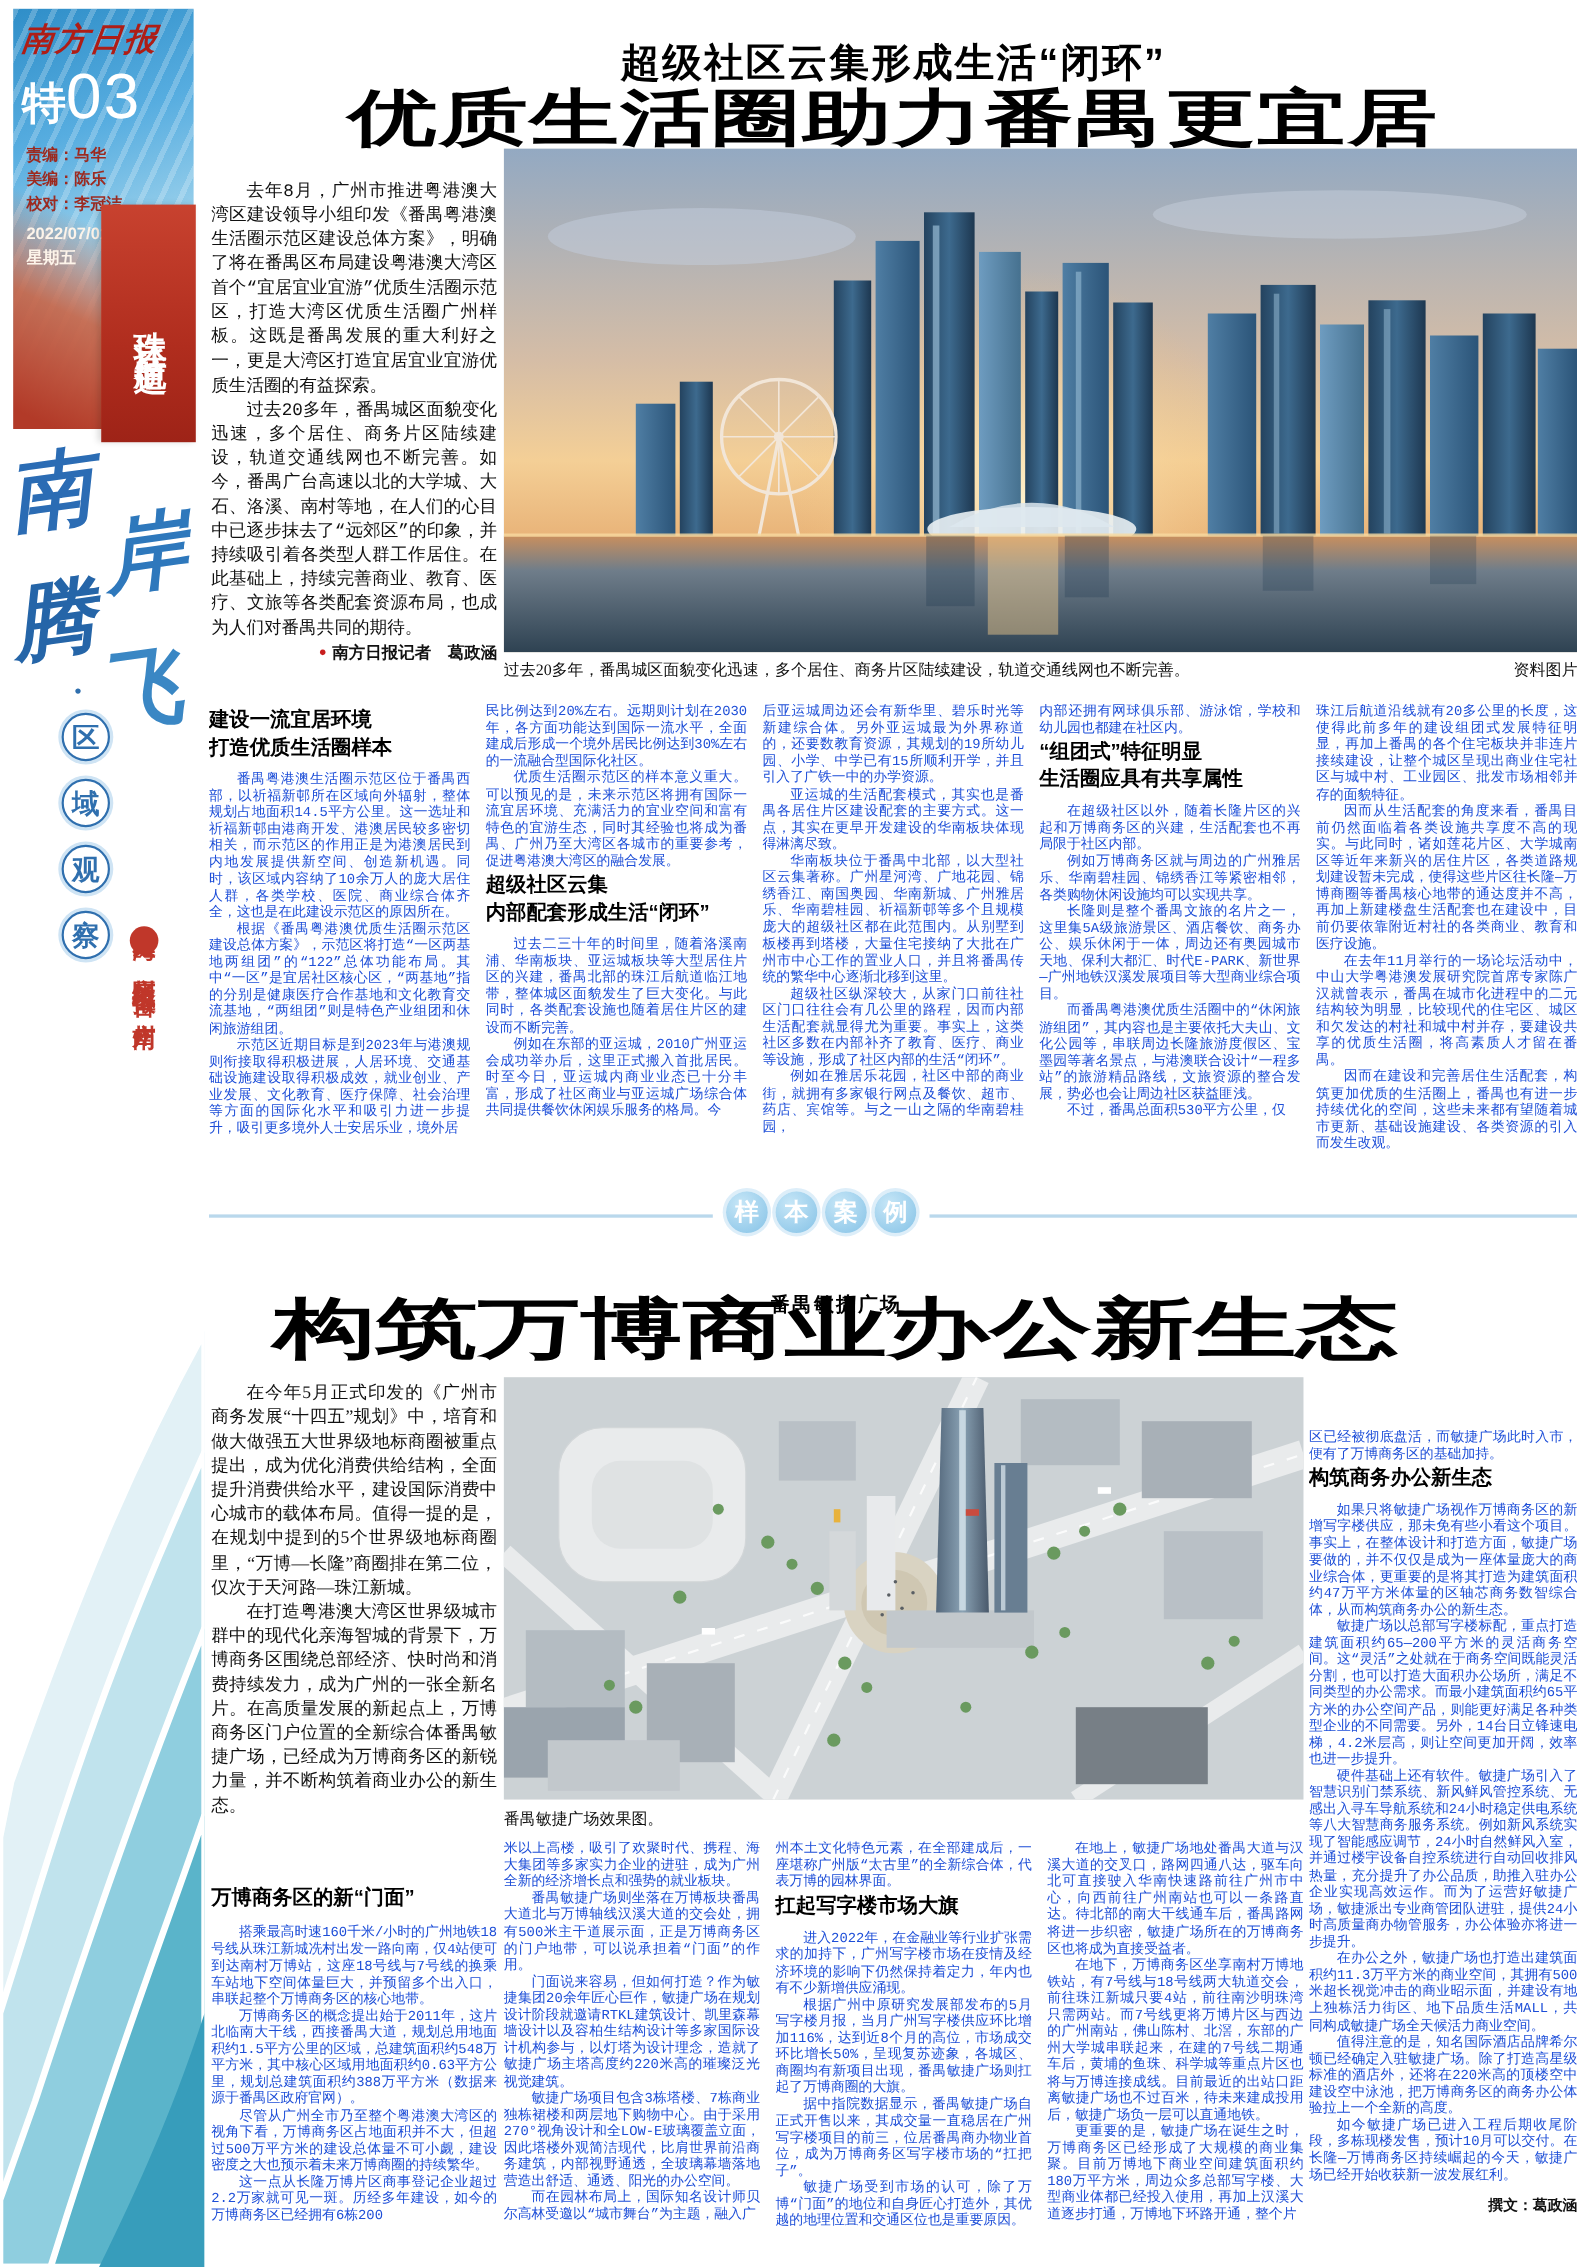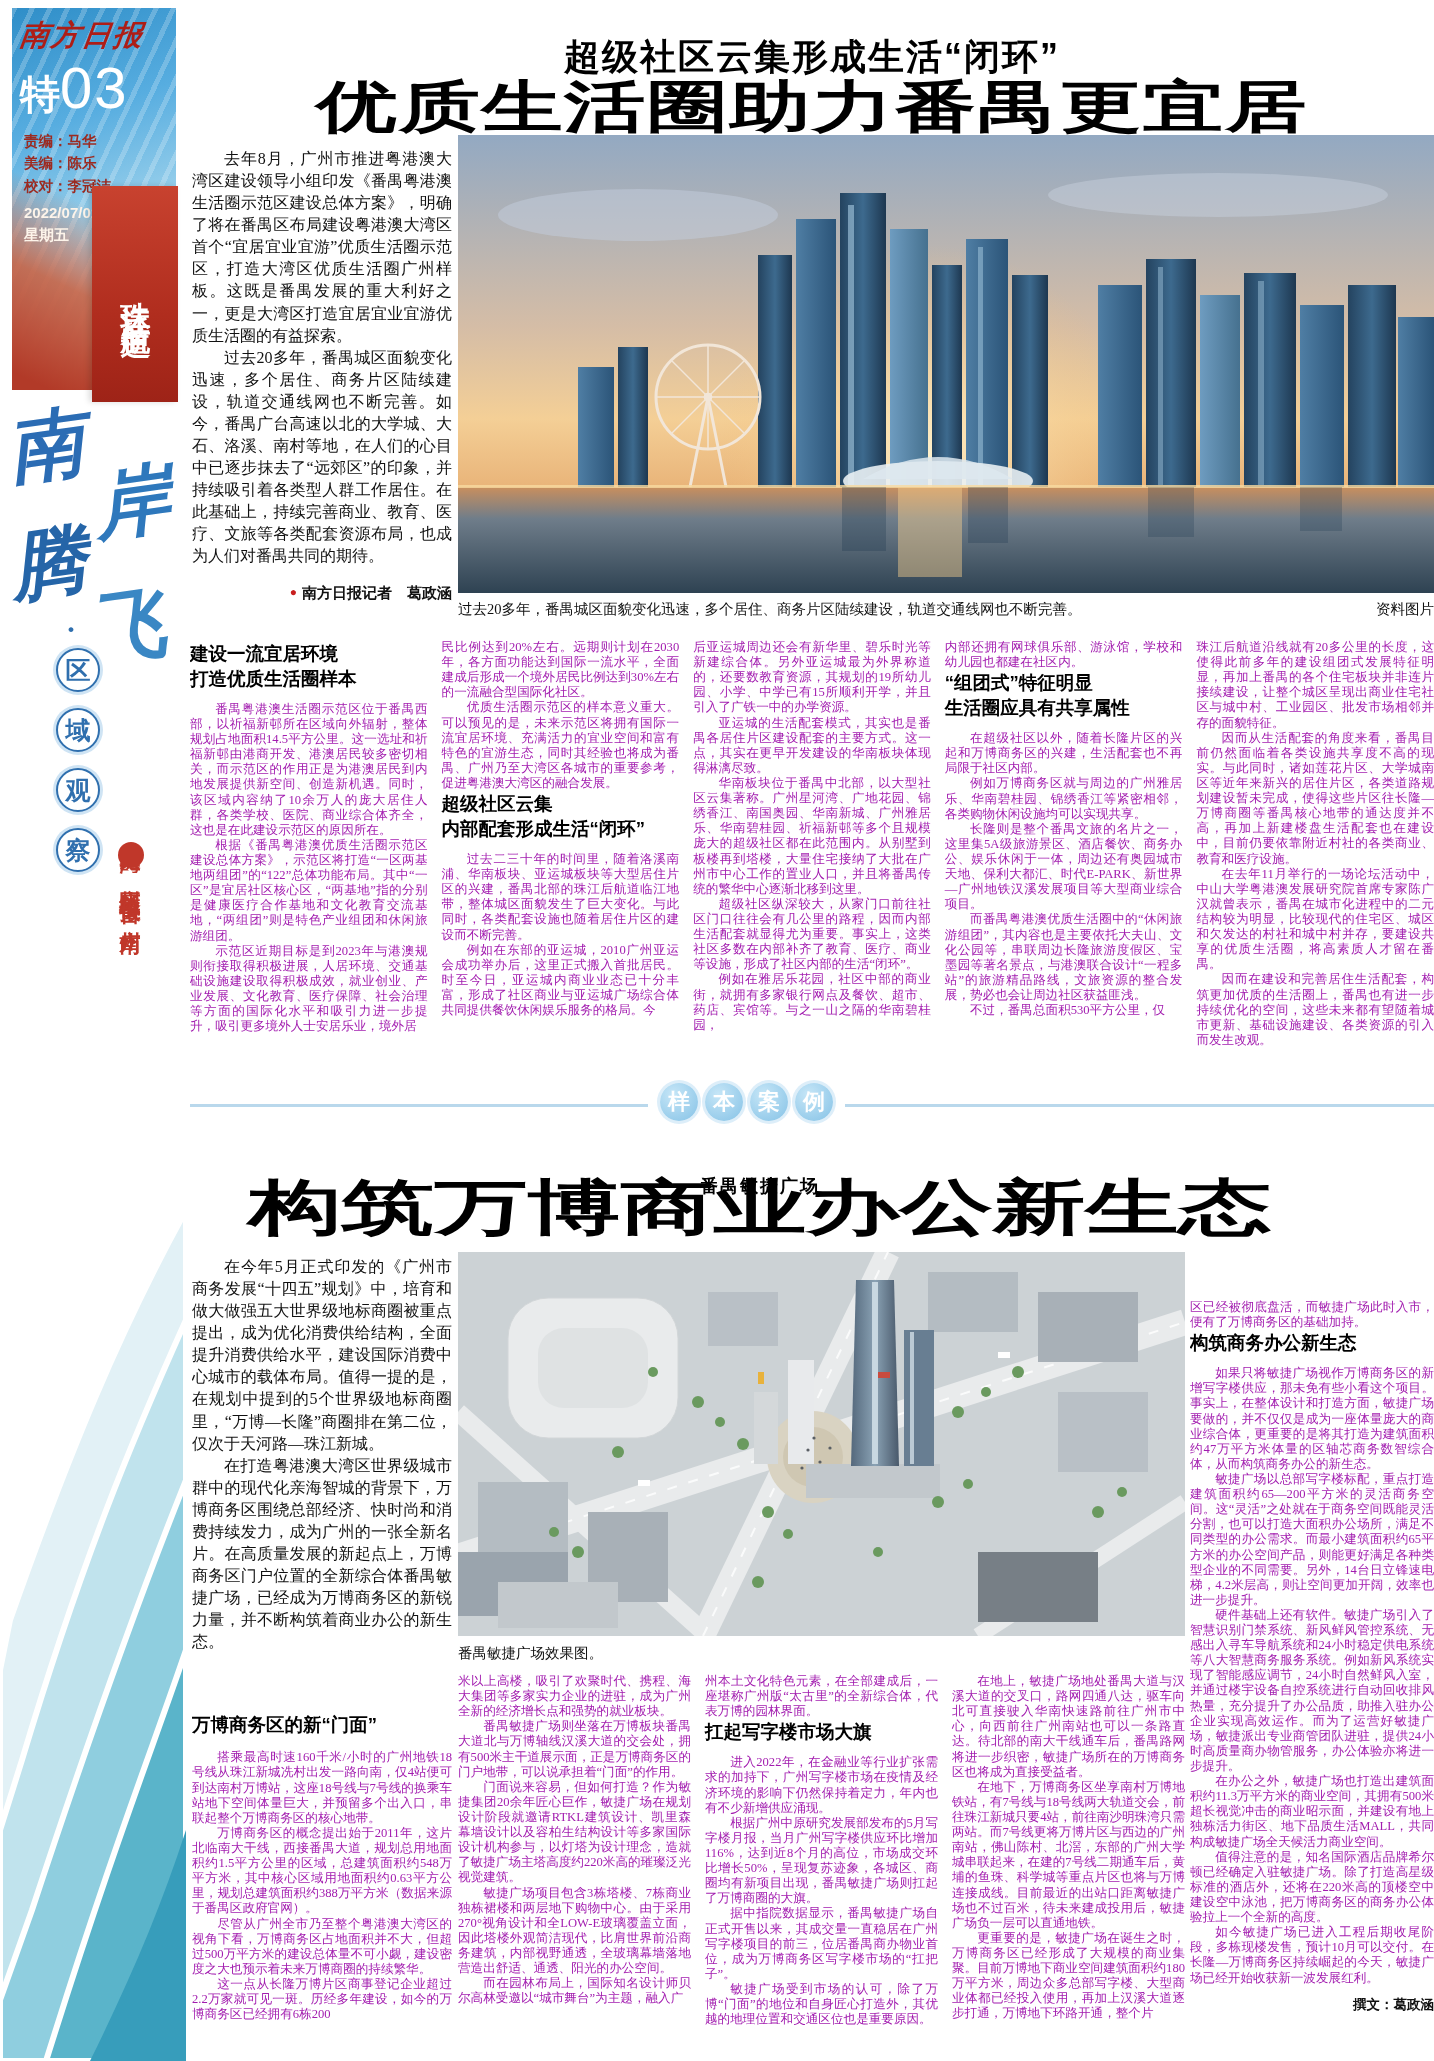--- a/index.html
+++ b/index.html
@@ -44,34 +44,34 @@
   .series .zh{display:inline-flex;width:26px;height:26px;border-radius:50%;background:#c0372a;
     color:#fff;font-size:17px;align-items:center;justify-content:center;margin:4px 0;}
   .sidewaves{position:absolute;left:0;top:1150px;width:186px;height:911px;}
 
   
   .kicker1{position:absolute;left:190px;width:1244px;top:33px;text-align:center;font-size:36px;
     font-weight:900;letter-spacing:2px;color:#000;font-family:"Liberation Sans",sans-serif;}
   .headline1{position:absolute;left:190px;width:1244px;top:70px;text-align:center;}
   .headline1 span{display:inline-block;white-space:nowrap;font-size:56px;font-weight:900;
     letter-spacing:1px;transform:scaleX(1.45);transform-origin:center;color:#000;}
-  .intro1{position:absolute;left:192px;top:148px;width:260px;height:424px;overflow:hidden;}
+  .intro1{position:absolute;left:192px;top:163px;width:260px;height:424px;overflow:hidden;font-family:Liberation Mono, monospace;}
   .leadp{font-size:16px;line-height:1.38;text-align:justify;text-indent:2em;margin:0;color:#111;}
   .byline{position:absolute;left:192px;top:584px;width:260px;text-align:right;font-size:15px;
     font-weight:bold;font-family:"Liberation Sans",sans-serif;}
   .byline .dot{color:#c81e1e;margin-right:5px;font-size:12px;vertical-align:2px;}
   .photo{background:#dfe3e6;}
   .photo1{position:absolute;left:458px;top:135px;width:976px;height:458px;}
   .caption1{position:absolute;left:458px;top:600px;width:976px;display:flex;
     justify-content:space-between;font-size:14.5px;color:#111;}
   .cols1{position:absolute;left:190px;top:640px;width:1244px;height:448px;display:flex;gap:14px;overflow:hidden;}
   .col{flex:1;min-width:0;}
   .colhead{font-family:"Liberation Sans",sans-serif;font-weight:900;font-size:18.5px;
     line-height:1.35;margin:2px 0 10px;color:#000;}
-  .bodyp{font-size:12.6px;line-height:1.2;text-align:justify;text-indent:2em;margin:0;color:#a21caf;}
+  .bodyp{font-size:12.6px;line-height:1.2;text-align:justify;text-indent:2em;margin:0;color:#1d4ed8;font-family:Liberation Mono, monospace;}
   .bodyp.cont{text-indent:0;}
   .bodyp + .colhead{margin-top:1px;}
 
   
   .sep{position:absolute;left:190px;top:1104px;width:1244px;border-top:3px solid #b9d8ec;}
   .badge{position:absolute;left:648px;top:1083px;background:#fff;padding:0 12px;display:flex;gap:7px;}
   .badge .chip{width:38px;height:38px;border-radius:50%;
     background:radial-gradient(circle at 35% 30%, #c6e6f7, #85c2e6);
     box-shadow:0 0 0 3px #ddeef9;color:#fff;font-size:22px;font-weight:900;
     display:flex;align-items:center;justify-content:center;font-family:"Liberation Sans",sans-serif;}

